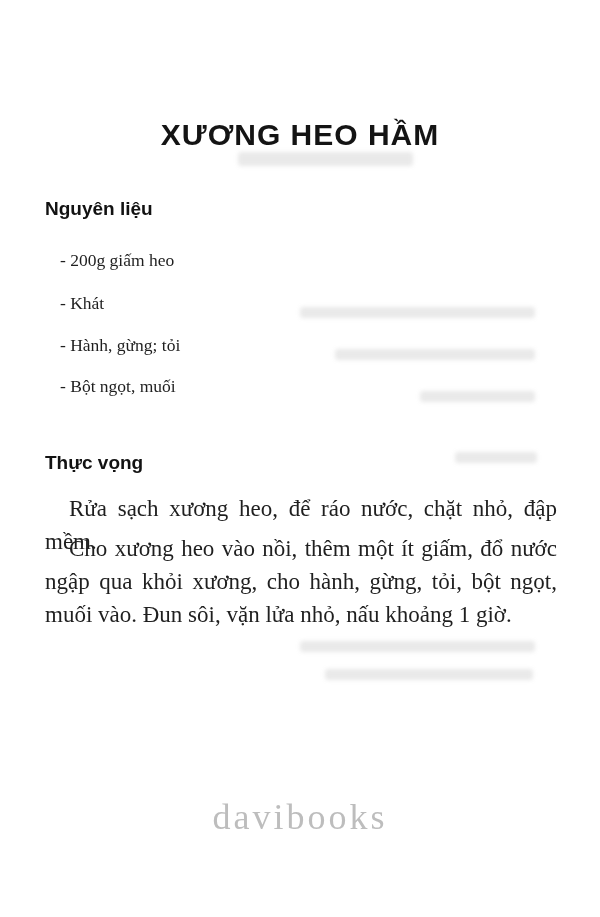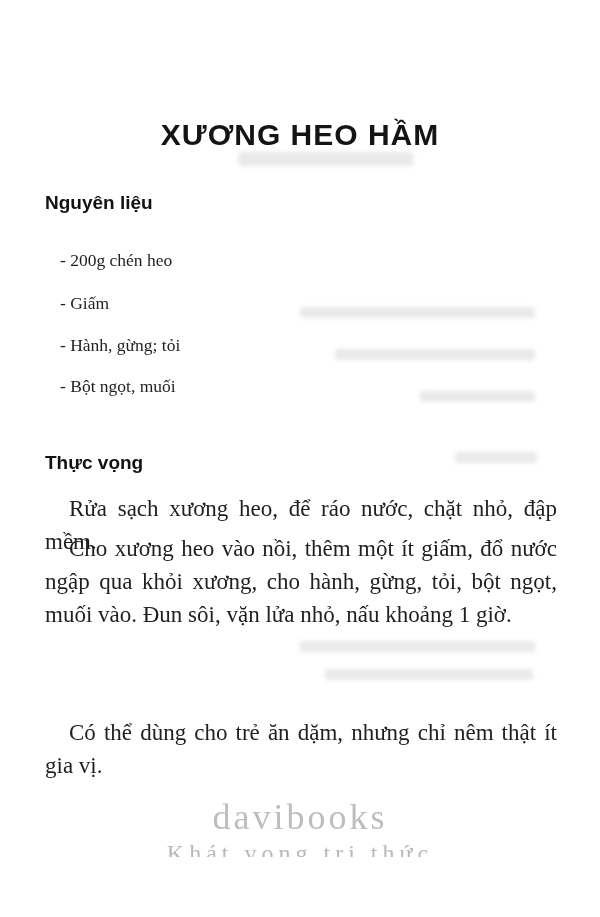--- a/index.html
+++ b/index.html
@@ -40,21 +40,21 @@
     color: #141414;
   }
   .heading {
     position: absolute;
     left: 45px;
     font-family: "Liberation Sans", "DejaVu Sans", sans-serif;
     font-weight: bold;
     font-size: 19px;
     color: #121212;
   }
-  .h-ingredients { top: 192px; }
+  .h-ingredients { top: 198px; }
   .h-method      { top: 452px; }
   .h-nutrition   { top: 675px; }
 
   .ing {
     position: absolute;
     left: 60px;
     font-size: 17.5px;
     color: #1f1f1f;
   }
   .i0 { top: 250px; }
@@ -139,34 +139,32 @@
   <div class="bleed b2"></div>
   <div class="bleed b3"></div>
   <div class="bleed b4"></div>
   <div class="bleed b5"></div>
   <div class="bleed b6"></div>
   <div class="bleed b7"></div>
 
   <h1 class="title">XƯƠNG HEO HẦM</h1>
 
   <h2 class="heading h-ingredients">Nguyên liệu</h2>
-  <div class="ing i0">- 200g chén heo</div>
-  <div class="ing i1">- Giấm</div>
+  <div class="ing i0">- 200g giấm heo</div>
+  <div class="ing i1">- Khát</div>
   <div class="ing i3">- Bột ngọt, muối</div>
   <div class="ing i2">- Hành, gừng; tỏi</div>
 
   <h2 class="heading h-method">Thực vọng</h2>
   <p class="para p1">Rửa sạch xương heo, để ráo nước, chặt nhỏ, đập mềm.</p>
   <p class="para p2">Cho xương heo vào nồi, thêm một ít giấm, đổ nước ngập qua khỏi xương, cho hành, gừng, tỏi, bột ngọt, muối vào. Đun sôi, vặn lửa nhỏ, nấu khoảng 1 giờ.</p>
 
-  <p class="para p3">Có thể dùng cho trẻ ăn dặm, nhưng chỉ nêm thật ít gia vị.</p>
 
   <div class="watermark">
     <div class="wm-main">davibooks</div>
-    <div class="wm-sub">Khát vọng tri thức</div>
   </div>
 
   <div class="footer-rule"></div>
   <div class="footer">
     <span class="footer-author">Nhật Anh</span>
     <span class="footer-vrule"></span>
     <span class="footer-pagenum">11</span>
   </div>
 
 </div>

